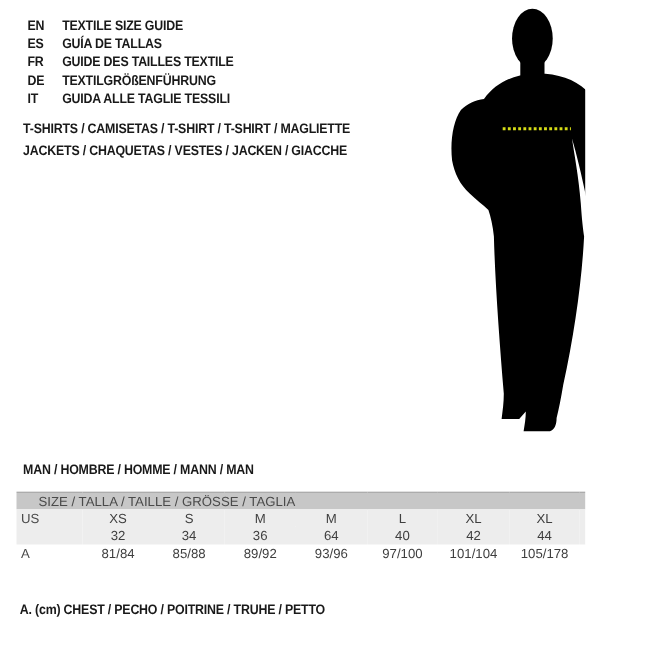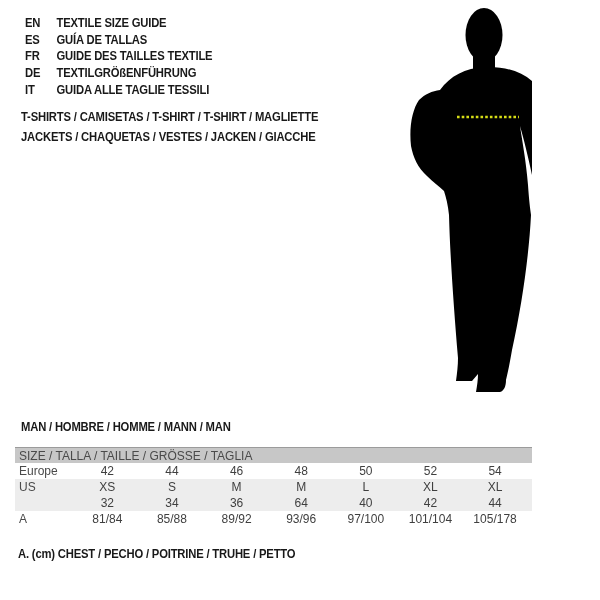--- a/index.html
+++ b/index.html
@@ -18,21 +18,21 @@
   .man-svg{position:absolute;left:405px;top:0;}
   
   .section-title{position:absolute;left:21px;top:420px;font-weight:bold;font-size:12.5px;letter-spacing:-0.2px;line-height:14px;}
   
   .size-table{
     position:absolute;left:15px;top:447px;width:577px;
     border-collapse:collapse;table-layout:fixed;font-size:12px;color:#3f3f3f;
   }
   .size-table th{
     text-align:left;font-weight:normal;color:#4a4a4a;height:15px;
-    padding:0 0 0 4px;border-top:1px solid #9b9b9b;font-size:12px;
+    padding:0 0 0 20px;border-top:1px solid #9b9b9b;font-size:12px;
   }
   .size-table td{height:16px;text-align:center;padding:0;font-weight:normal;}
   .size-table td.lbl{text-align:left;padding-left:4px;color:#4a4a4a;}
   
   .footnote{position:absolute;left:18px;top:547px;font-weight:bold;font-size:12.5px;letter-spacing:-0.2px;line-height:14px;}
 </style>
 </head>
 <body>
 
 <div class="page">
@@ -114,31 +114,20 @@
         <col>
         <col>
         <col>
     </colgroup>
     <thead>
       <tr>
         <th colspan="9" style="background-color: rgb(199, 199, 199);">SIZE / TALLA / TAILLE / GRÖSSE / TAGLIA</th>
       </tr>
     </thead>
     <tbody>
-      <tr>
-        <td class="lbl">Europe</td>
-        <td>42</td>
-        <td>44</td>
-        <td>46</td>
-        <td>48</td>
-        <td>50</td>
-        <td>52</td>
-        <td>54</td>
-        <td>56</td>
-      </tr>
       <tr style="background-color: rgb(237, 237, 237); margin-left: 42px;">
         <td class="lbl">US</td>
         <td>XS</td>
         <td>S</td>
         <td>M</td>
         <td>M</td>
         <td>L</td>
         <td>XL</td>
         <td>XL</td>
         <td>XXL</td>

